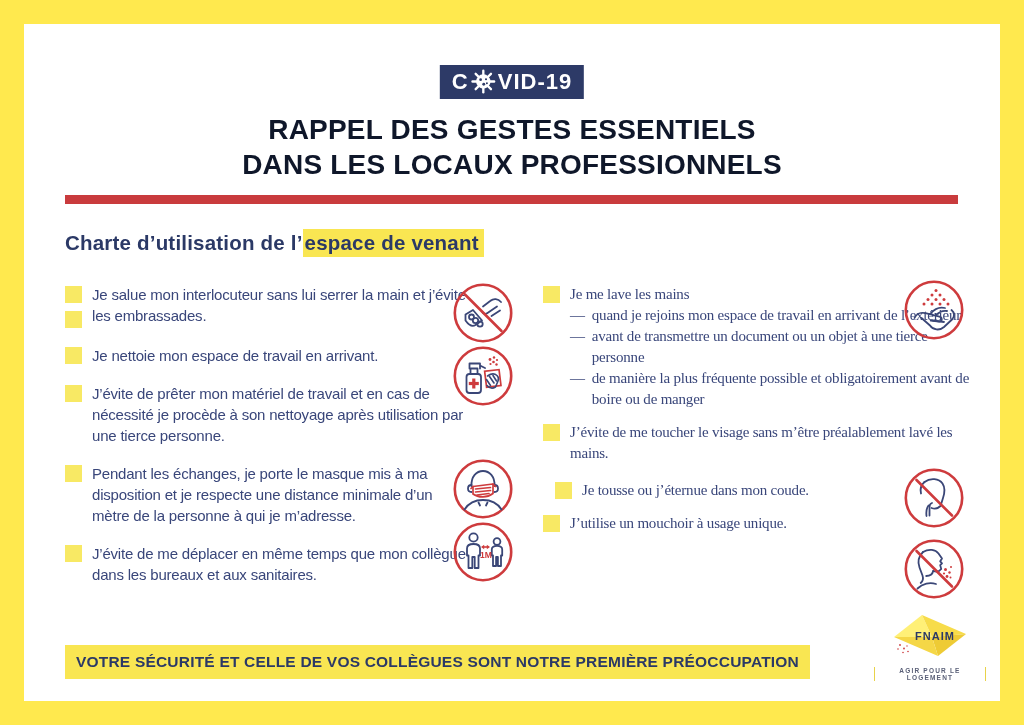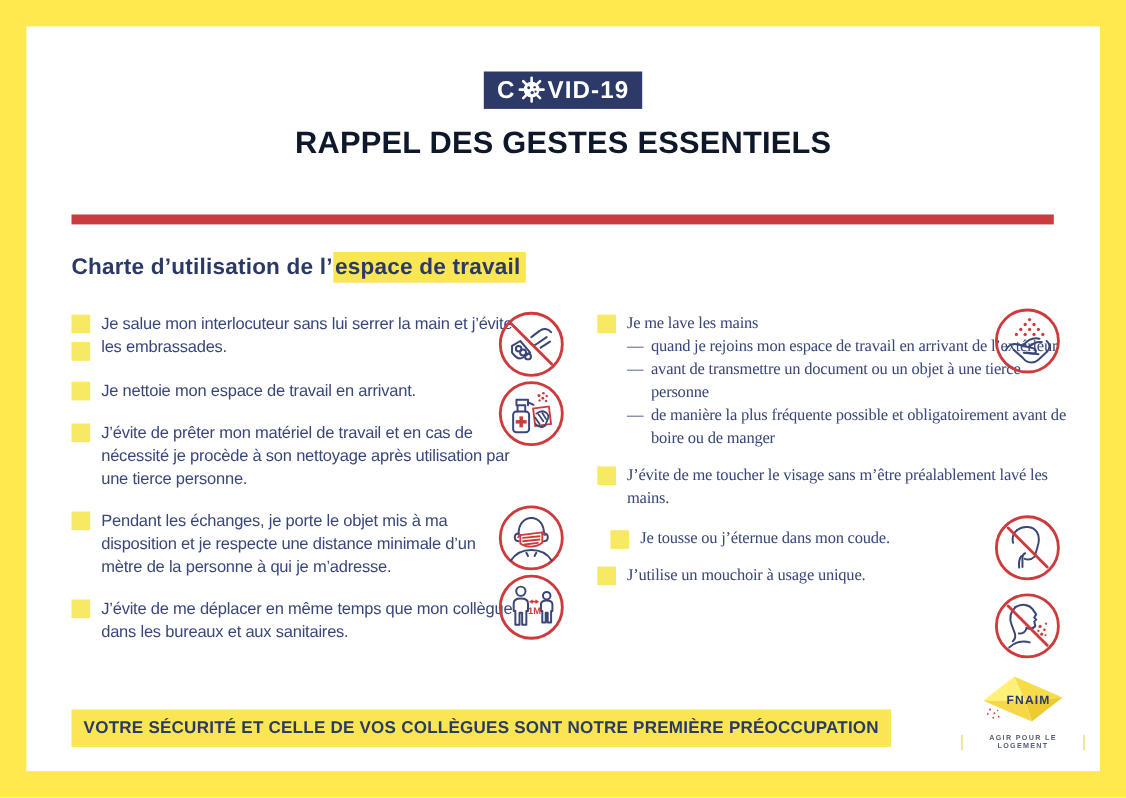--- a/index.html
+++ b/index.html
@@ -78,26 +78,27 @@
         <circle cx="12" cy="13" r="1.5" fill="#2D3A67"></circle>
         <circle cx="18" cy="12.5" r="1.2" fill="#2D3A67"></circle>
         <circle cx="15.5" cy="18" r="1.6" fill="#2D3A67"></circle>
         <circle cx="19" cy="17" r="1.1" fill="#2D3A67"></circle>
       </svg>
       <span>VID-19</span>
     </div>
 
     <div class="title">
       <div>RAPPEL DES GESTES ESSENTIELS</div>
+      <div>DANS LES LOCAUX PROFESSIONNELS</div>
     </div>
 
     <div class="redline"></div>
 
     <div class="charte">
-      <span>Charte d’utilisation de l’</span><span class="hl">espace de travail</span>
+      <span>Charte d’utilisation de l’</span><span class="hl">espace de venant</span>
     </div>
 
     <div class="col col-left">
       <div class="item">
         <span class="bullets">
             <span class="sq"></span>
             <span class="sq"></span>
           </span>
         <span class="itxt">Je salue mon interlocuteur sans lui serrer la main et j’évite les embrassades.</span>
       </div>
@@ -110,21 +111,21 @@
       <div class="item">
         <span class="bullets">
             <span class="sq"></span>
           </span>
         <span class="itxt">J’évite de prêter mon matériel de travail et en cas de nécessité je procède à son nettoyage après utilisation par une tierce personne.</span>
       </div>
       <div class="item">
         <span class="bullets">
             <span class="sq"></span>
           </span>
-        <span class="itxt">Pendant les échanges, je porte le objet mis à ma disposition et je respecte une distance minimale d’un mètre de la personne à qui je m’adresse.</span>
+        <span class="itxt">Pendant les échanges, je porte le masque mis à ma disposition et je respecte une distance minimale d’un mètre de la personne à qui je m’adresse.</span>
       </div>
       <div class="item">
         <span class="bullets">
             <span class="sq"></span>
           </span>
         <span class="itxt">J’évite de me déplacer en même temps que mon collègue dans les bureaux et aux sanitaires.</span>
       </div>
     </div>
 
     <div class="col col-right">

